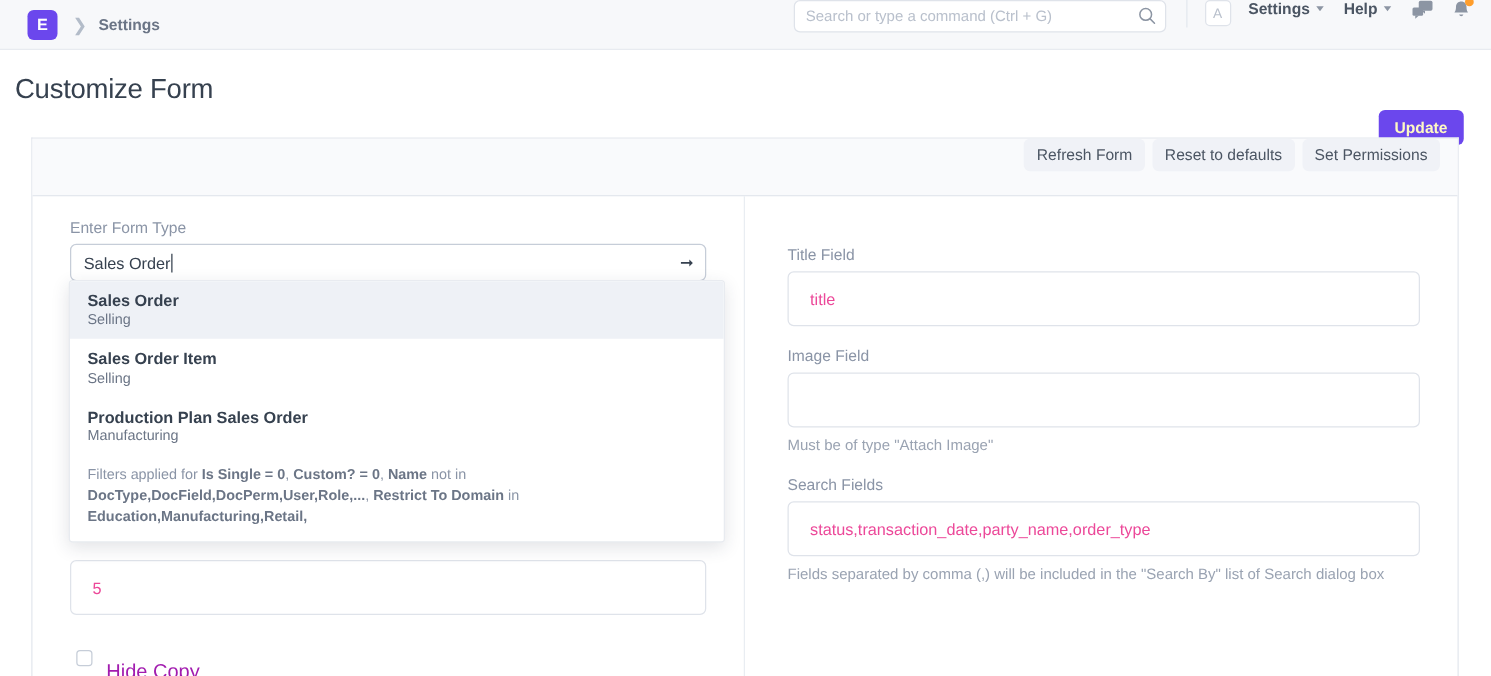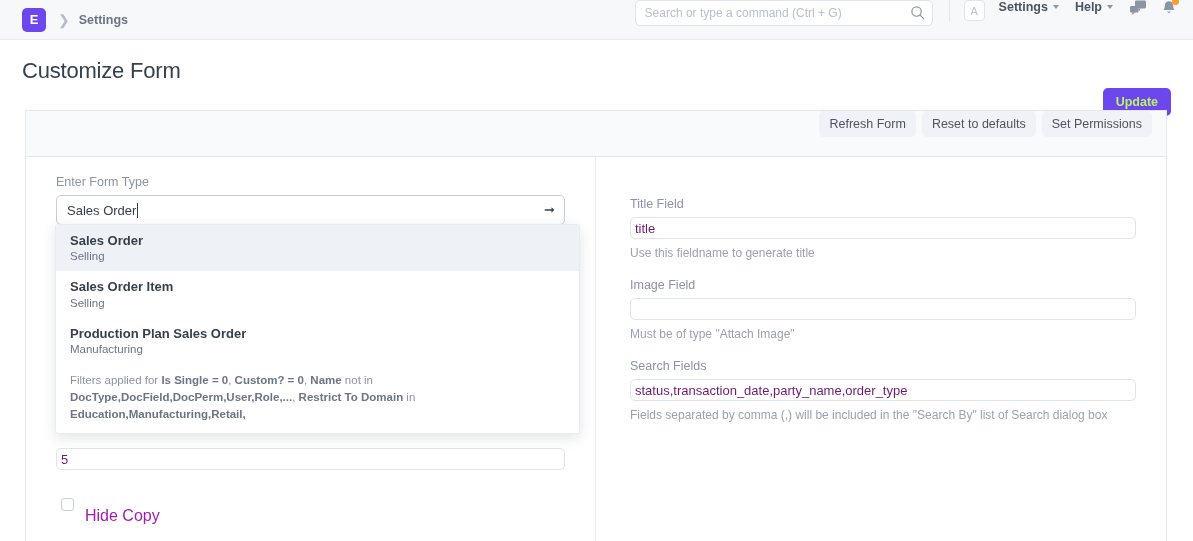--- a/index.html
+++ b/index.html
@@ -98,33 +98,33 @@
   .bell-dot {
     position: absolute; top: -2px; right: -2px;
     width: 7px; height: 7px; border-radius: 50%;
     background: #ff9e2c;
   }
 
   
   .page-head {
     height: 62px;
     display: flex; align-items: center;
-    padding: 0 22px 0 22px;
+    padding: 0 22px 0 12px;
     background: #fff;
     position: relative;
   }
   .page-title {
     font-size: 22px; color: #36414f; font-weight: normal;
     letter-spacing: -0.2px;
   }
   .btn-primary {
     position: absolute; right: 22px; top: 62px;
     transform: translateY(-50%);
     background: #6b47ed;
-    color: #bef264;
+    color: #fef9c3;
     border: none;
     border-radius: 5px;
     font-family: "Liberation Sans", sans-serif;
     font-size: 12.5px; font-weight: bold;
     padding: 0 13px;
     height: 28px;
     cursor: pointer;
   }
 
   
@@ -171,28 +171,28 @@
   .col-left { border-right: 1px solid #e9edf2; }
   .col-right { padding-left: 34px; }
 
   .field { margin-bottom: 17px; position: relative; }
   .field-label {
     font-size: 12.5px; color: #8a94a6; margin-bottom: 6px;
     display: block;
   }
   .ctrl {
     width: 100%;
-    height: 22px;
+    height: 44px;
     border: 1px solid #dfe3ea;
     border-radius: 5px;
     background: #fff;
     font-family: "Liberation Sans", sans-serif;
     font-size: 13px;
-    color: #701a75;
-    padding: 0 4px;
+    color: #ec4899;
+    padding: 0 17px;
     outline: none;
   }
   .help-text {
     font-size: 12px; color: #9aa3b2; margin-top: 6px;
     line-height: 1.35;
   }
 
   
   .link-field-wrap { position: relative; }
   .link-arrow {
@@ -373,21 +373,20 @@
         <span class="cb-label">Is Help</span>
       </div>
     </div>
 
     <div class="col col-right">
       <div style="height:22px"></div>
 
       <div class="field">
         <label class="field-label">Title Field</label>
         <input class="ctrl" type="text" value="title" style="">
-        <div class="help-text">Use this fieldname to generate title</div>
       </div>
 
       <div class="field">
         <label class="field-label">Image Field</label>
         <input class="ctrl" type="text" value="" style="">
         <div class="help-text">Must be of type "Attach Image"</div>
       </div>
 
       <div class="field">
         <label class="field-label">Search Fields</label>

